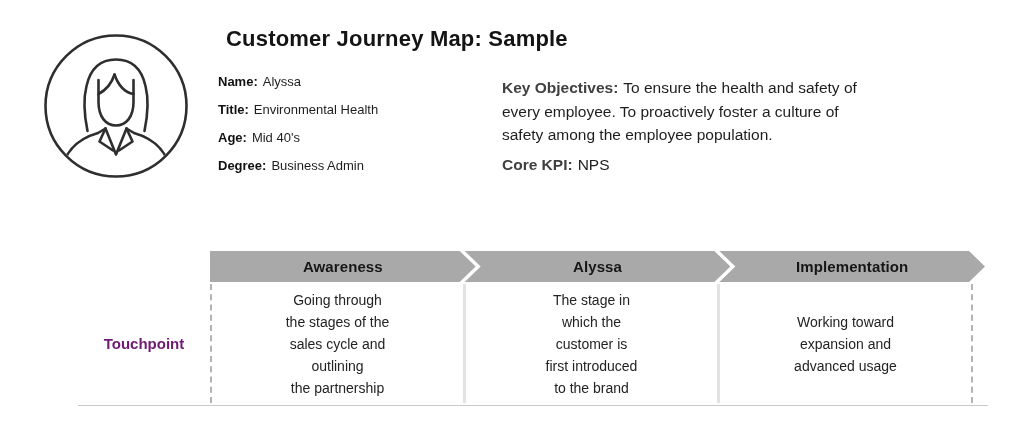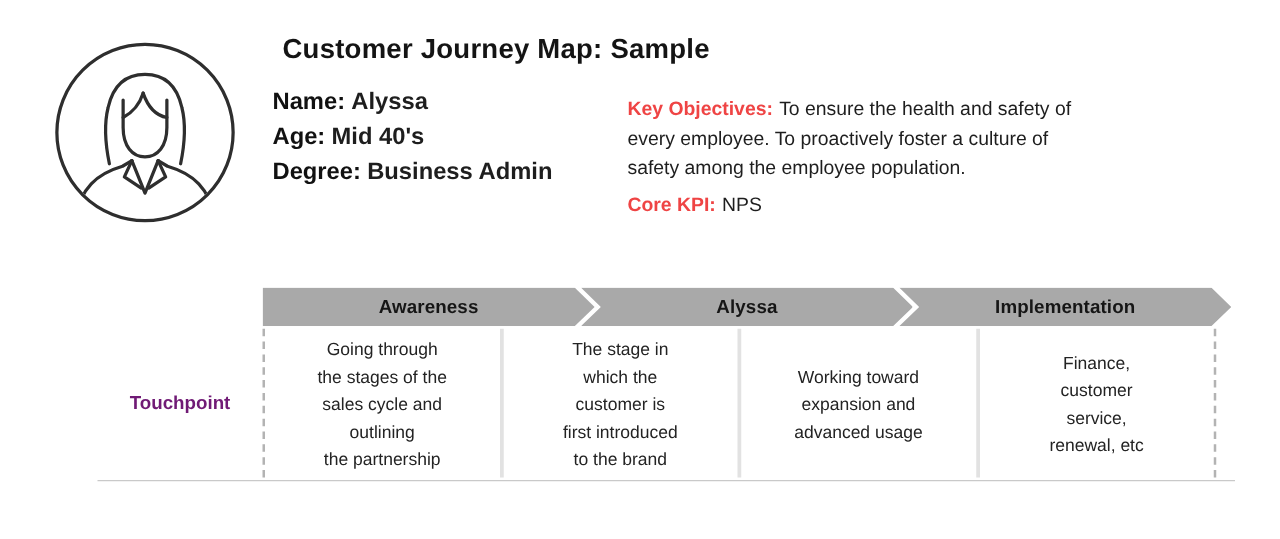--- a/index.html
+++ b/index.html
@@ -26,46 +26,46 @@
     position: absolute;
     left: 226px; top: 26px;
     font-size: 22px;
     font-weight: bold;
     color: #141414;
     letter-spacing: 0.2px;
   }
   .persona {
     position: absolute;
     left: 218px; top: 68px;
-    font-size: 19px;
+    font-size: 13px;
     line-height: 28px;
     color: #1e1e1e;
-    font-weight: bold;
   }
   .persona b { margin-right: 5px; color: #111; }
   .objectives {
     position: absolute;
     left: 502px; top: 76px;
     width: 420px;
     font-size: 15.5px;
     line-height: 23.5px;
     color: #1e1e1e;
   }
-  .objectives b { color: #ef4444; margin-right: 5px; }
+  .objectives b { color: #404040; margin-right: 5px; }
   .preline { white-space: pre-line; }
   .kpi-line { margin-top: 6px; }
 
   
   .journey { position: absolute; left: 0; top: 230px; width: 1024px; }
 
   .stage-bar {
     margin-left: 210px;
     width: 775px;
     height: 31px;
     display: flex;
+    margin-top: 21px;
   }
   .stage {
     flex: 1;
     background: var(--arrow-fill, #a9a9a9);
     clip-path: polygon(16px 50%, 0 0, calc(100% - 16px) 0, 100% 50%, calc(100% - 16px) 100%, 0 100%);
     margin-left: -11px;
     display: flex;
     align-items: center;
     justify-content: center;
     font-size: 15px;
@@ -151,20 +151,23 @@
         <path d="M 84.5,96.5 L 90.5,109.5 L 77,118.5"></path>
       </g>
     </svg>
   </div>
 
   <div class="page-title">Customer Journey Map: Sample</div>
 
   <div class="persona">
     <div class="p-line">
       <b>Name:</b><span>Alyssa</span>
+    </div>
+    <div class="p-line">
+      <b>Title:</b><span>Environmental Health</span>
     </div>
     <div class="p-line">
       <b>Age:</b><span>Mid 40's</span>
     </div>
     <div class="p-line">
       <b>Degree:</b><span>Business Admin</span>
     </div>
   </div>
 
   <div class="objectives">
@@ -201,21 +204,17 @@
 outlining
 the partnership</div>
         <div class="cell">The stage in
 which the
 customer is
 first introduced
 to the brand</div>
         <div class="cell">Working toward
 expansion and
 advanced usage</div>
-        <div class="cell">Finance,
-customer
-service,
-renewal, etc</div>
       </div>
     </div>
 
   </div>
 </div>
 
 </body></html>

